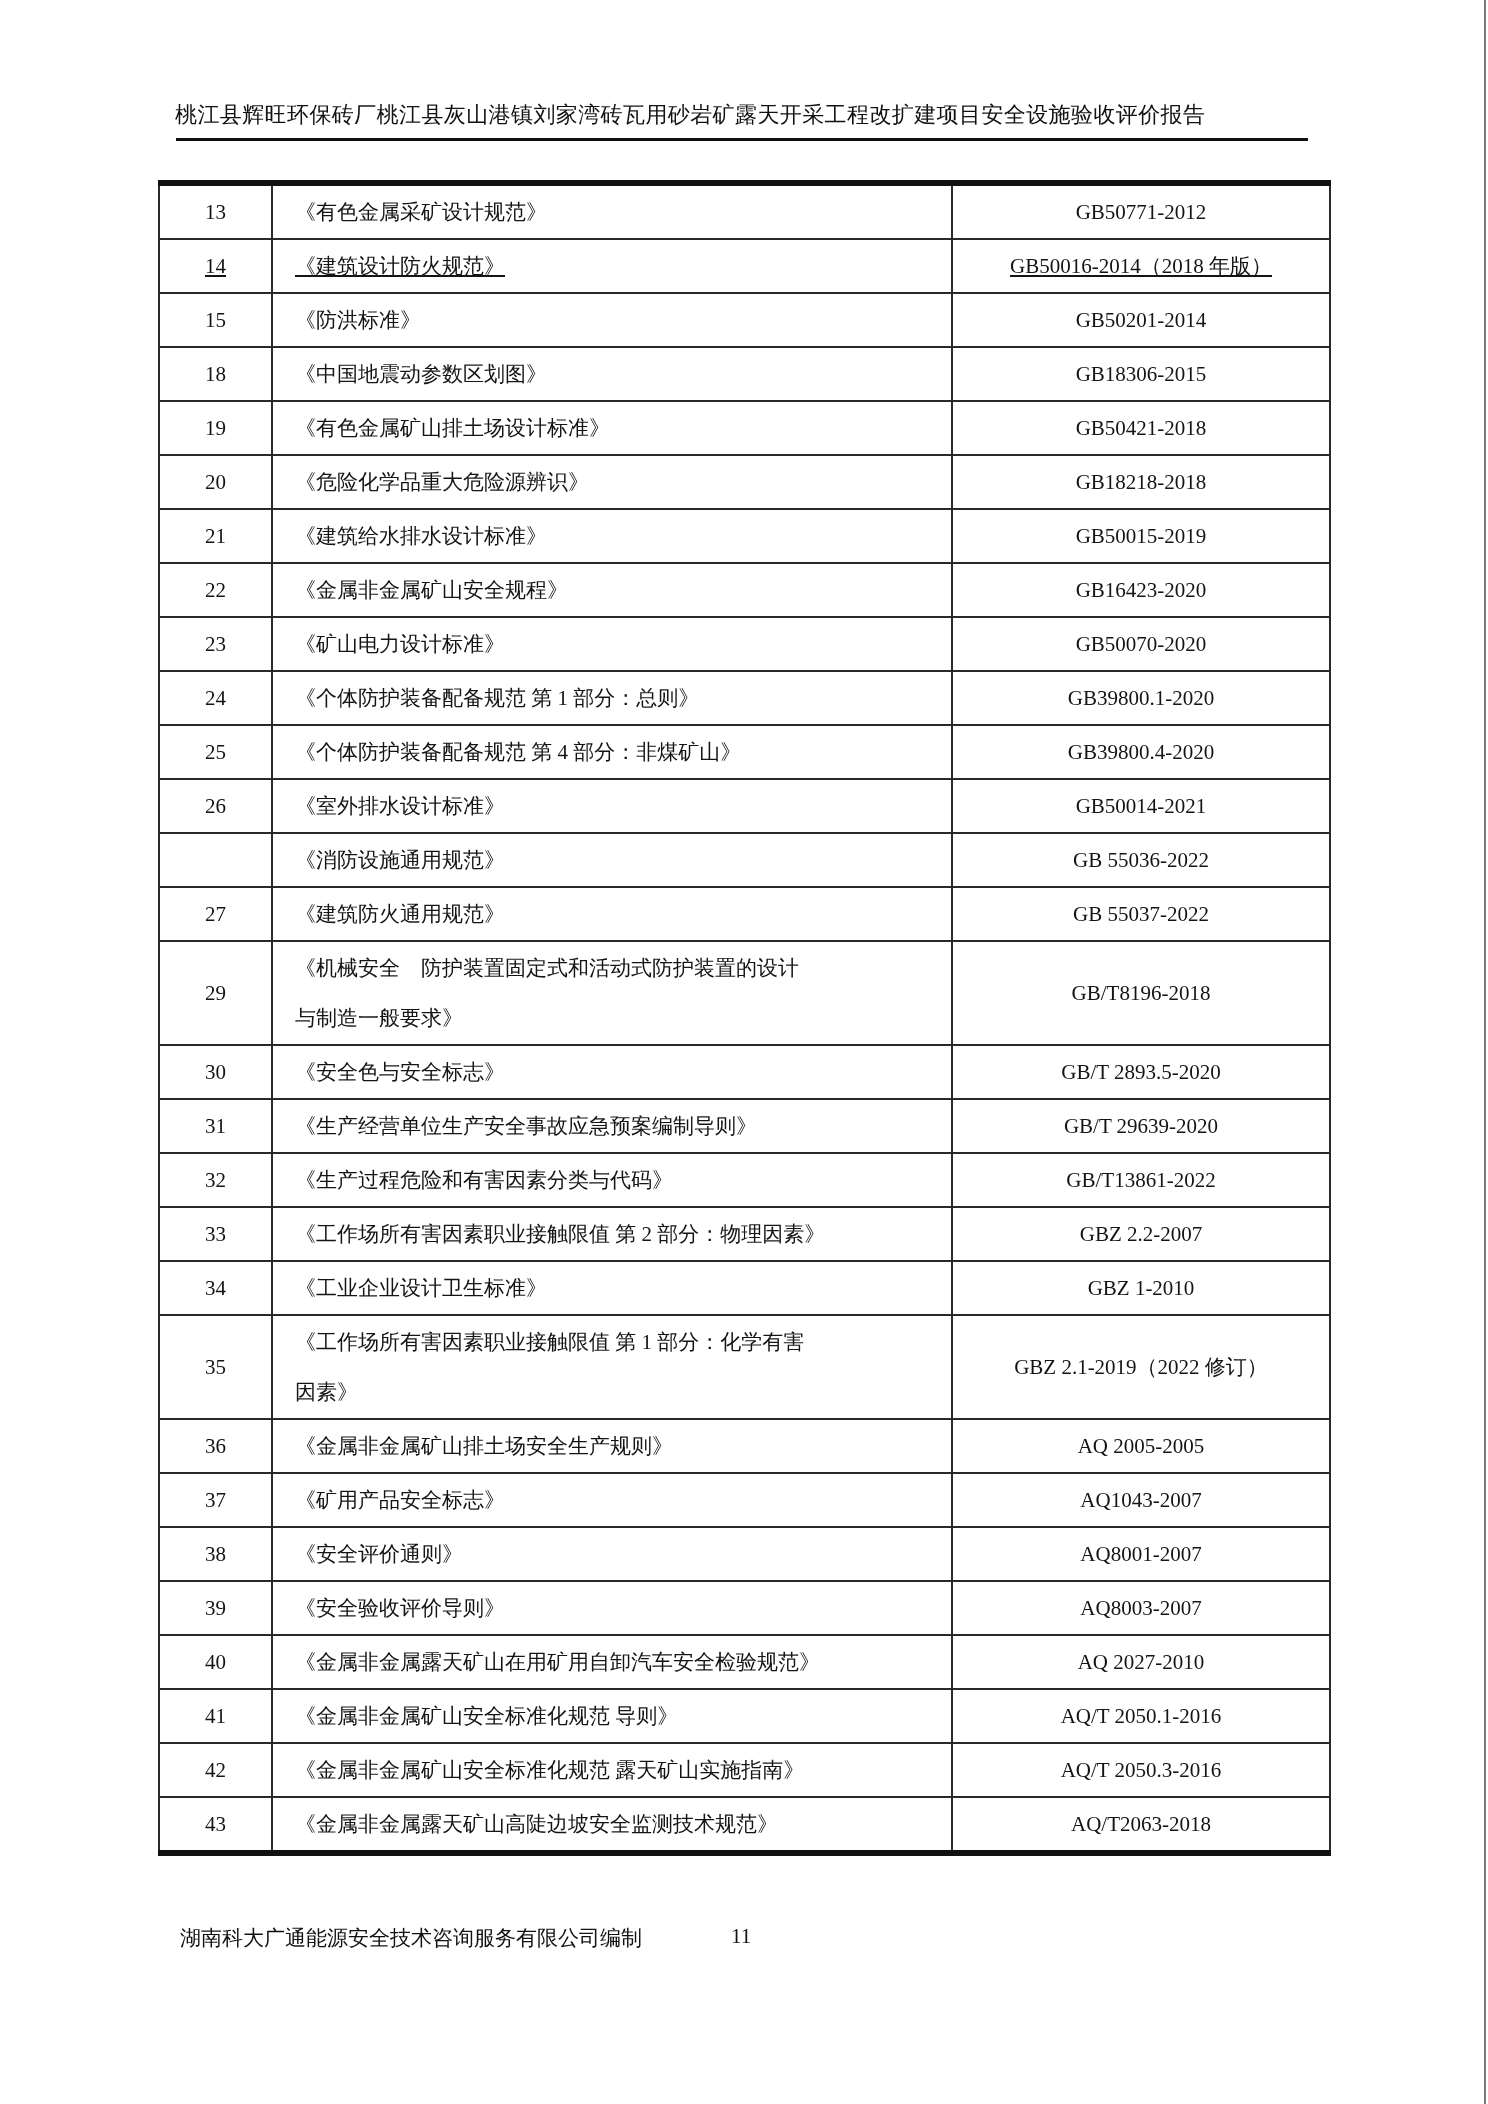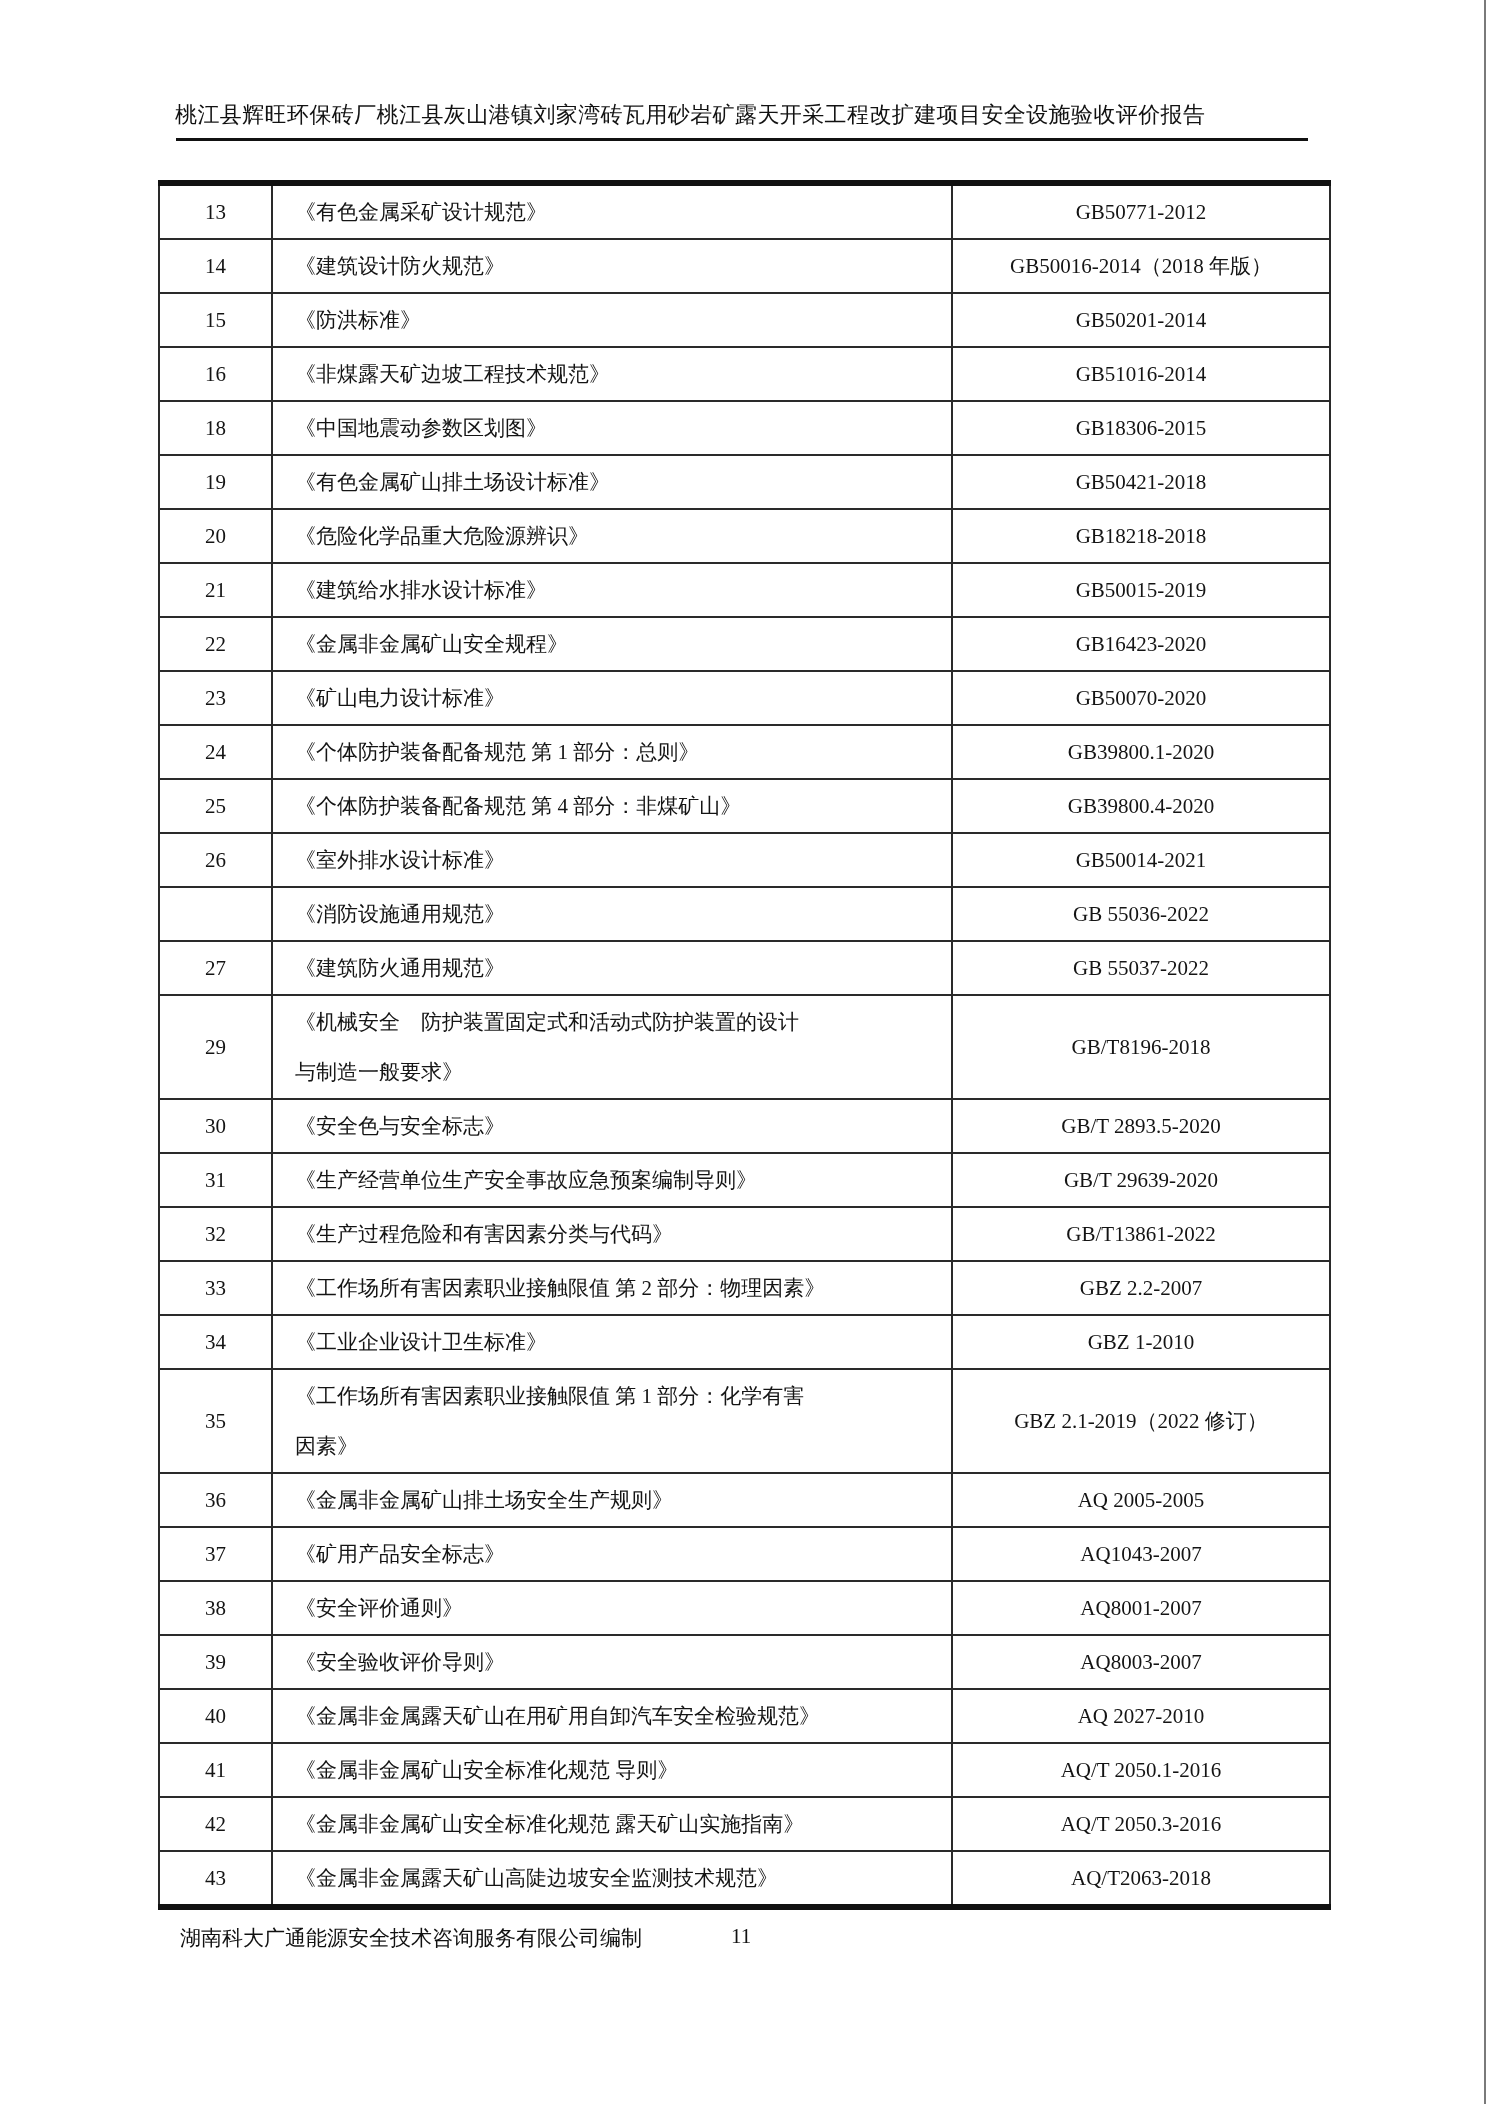--- a/index.html
+++ b/index.html
@@ -79,34 +79,29 @@
     <col style="width:113px">
     <col style="width:680px">
     <col style="width:378px">
   </colgroup>
   <tbody>
       <tr style="height: 52px;">
         <td class="num">13</td>
         <td class="name">《有色金属采矿设计规范》</td>
         <td class="code">GB50771-2012</td>
       </tr>
-      <tr style="height: 52px;">
+      <tr style="height: 52px; text-decoration: underline;">
         <td class="num">14</td>
         <td class="name">《建筑设计防火规范》</td>
         <td class="code">GB50016-2014（2018 年版）</td>
       </tr>
       <tr style="height: 52px;">
         <td class="num">15</td>
         <td class="name">《防洪标准》</td>
         <td class="code">GB50201-2014</td>
-      </tr>
-      <tr style="height: 52px;">
-        <td class="num">16</td>
-        <td class="name">《非煤露天矿边坡工程技术规范》</td>
-        <td class="code">GB51016-2014</td>
       </tr>
       <tr style="height: 52px;">
         <td class="num">18</td>
         <td class="name">《中国地震动参数区划图》</td>
         <td class="code">GB18306-2015</td>
       </tr>
       <tr style="height: 52px;">
         <td class="num">19</td>
         <td class="name">《有色金属矿山排土场设计标准》</td>
         <td class="code">GB50421-2018</td>

